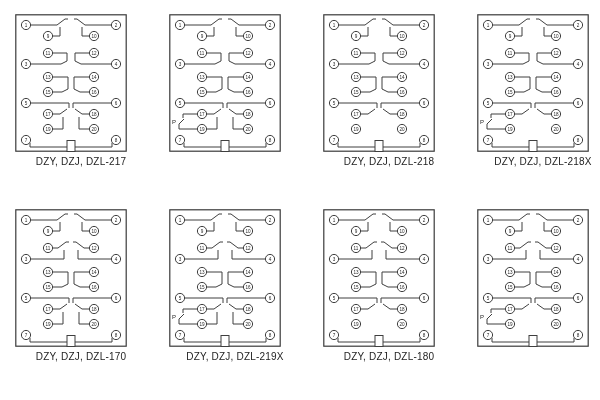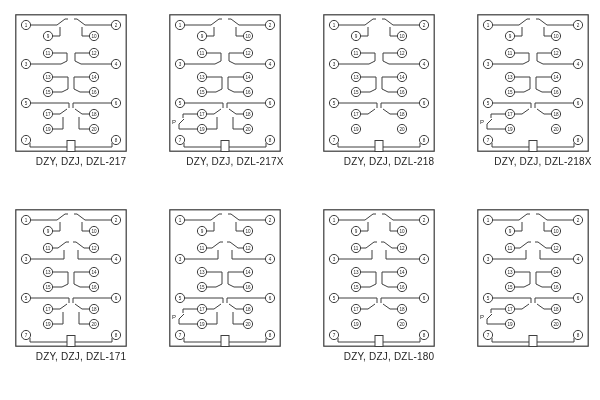--- a/index.html
+++ b/index.html
@@ -162,21 +162,20 @@
         <circle cx="79" cy="63" r="4.6" class="term"></circle>
         <text x="79" y="64.7" class="num" text-anchor="middle">14</text>
         <circle cx="79" cy="78" r="4.6" class="term"></circle>
         <text x="79" y="79.7" class="num" text-anchor="middle">16</text>
         <circle cx="79" cy="100" r="4.6" class="term"></circle>
         <text x="79" y="101.7" class="num" text-anchor="middle">18</text>
         <circle cx="79" cy="115" r="4.6" class="term"></circle>
         <text x="79" y="116.7" class="num" text-anchor="middle">20</text>
         <text x="3" y="109.5" class="plabel">P</text>
       </svg>
-      <figcaption title="DZY、DZJ、DZL-217X">DZY, DZJ, DZL-217X</figcaption>
     </figure>
     <figure class="diag">
       <svg viewBox="0 0 112 138" width="112" height="138">
         <rect x="0.8" y="0.8" width="110.4" height="136.4" class="boxline" fill="none"></rect>
         <path d="M16 11 H42 L50 5 H53" class="wire"></path>
         <path d="M38 22 H45 V13" class="wire"></path>
         <path d="M96 11 H70 L62 5 H59" class="wire"></path>
         <path d="M74 22 H67 V13" class="wire"></path>
         <path d="M38 39 H52 V47 L46 50" class="wire"></path>
         <path d="M16 50 H46" class="wire"></path>
@@ -360,21 +359,21 @@
         <text x="79" y="40.7" class="num" text-anchor="middle">12</text>
         <circle cx="79" cy="63" r="4.6" class="term"></circle>
         <text x="79" y="64.7" class="num" text-anchor="middle">14</text>
         <circle cx="79" cy="78" r="4.6" class="term"></circle>
         <text x="79" y="79.7" class="num" text-anchor="middle">16</text>
         <circle cx="79" cy="100" r="4.6" class="term"></circle>
         <text x="79" y="101.7" class="num" text-anchor="middle">18</text>
         <circle cx="79" cy="115" r="4.6" class="term"></circle>
         <text x="79" y="116.7" class="num" text-anchor="middle">20</text>
       </svg>
-      <figcaption title="DZY、DZJ、DZL-219">DZY, DZJ, DZL-171</figcaption>
+      <figcaption title="DZY、DZJ、DZL-219">DZY, DZJ, DZL-170</figcaption>
     </figure>
     <figure class="diag">
       <svg viewBox="0 0 112 138" width="112" height="138">
         <rect x="0.8" y="0.8" width="110.4" height="136.4" class="boxline" fill="none"></rect>
         <path d="M16 11 H42 L50 5 H53" class="wire"></path>
         <path d="M38 22 H45 V13" class="wire"></path>
         <path d="M96 11 H70 L62 5 H59" class="wire"></path>
         <path d="M74 22 H67 V13" class="wire"></path>
         <path d="M38 39 H43 L51 33 H54" class="wire"></path>
         <path d="M16 50 H49 V41" class="wire"></path>
@@ -430,20 +429,21 @@
         <circle cx="79" cy="63" r="4.6" class="term"></circle>
         <text x="79" y="64.7" class="num" text-anchor="middle">14</text>
         <circle cx="79" cy="78" r="4.6" class="term"></circle>
         <text x="79" y="79.7" class="num" text-anchor="middle">16</text>
         <circle cx="79" cy="100" r="4.6" class="term"></circle>
         <text x="79" y="101.7" class="num" text-anchor="middle">18</text>
         <circle cx="79" cy="115" r="4.6" class="term"></circle>
         <text x="79" y="116.7" class="num" text-anchor="middle">20</text>
         <text x="3" y="109.5" class="plabel">P</text>
       </svg>
+      <figcaption title="DZY、DZJ、DZL-219X">DZY, DZJ, DZL-219X</figcaption>
     </figure>
     <figure class="diag">
       <svg viewBox="0 0 112 138" width="112" height="138">
         <rect x="0.8" y="0.8" width="110.4" height="136.4" class="boxline" fill="none"></rect>
         <path d="M16 11 H42 L50 5 H53" class="wire"></path>
         <path d="M38 22 H45 V13" class="wire"></path>
         <path d="M96 11 H70 L62 5 H59" class="wire"></path>
         <path d="M74 22 H67 V13" class="wire"></path>
         <path d="M38 39 H43 L51 33 H54" class="wire"></path>
         <path d="M16 50 H49 V41" class="wire"></path>

